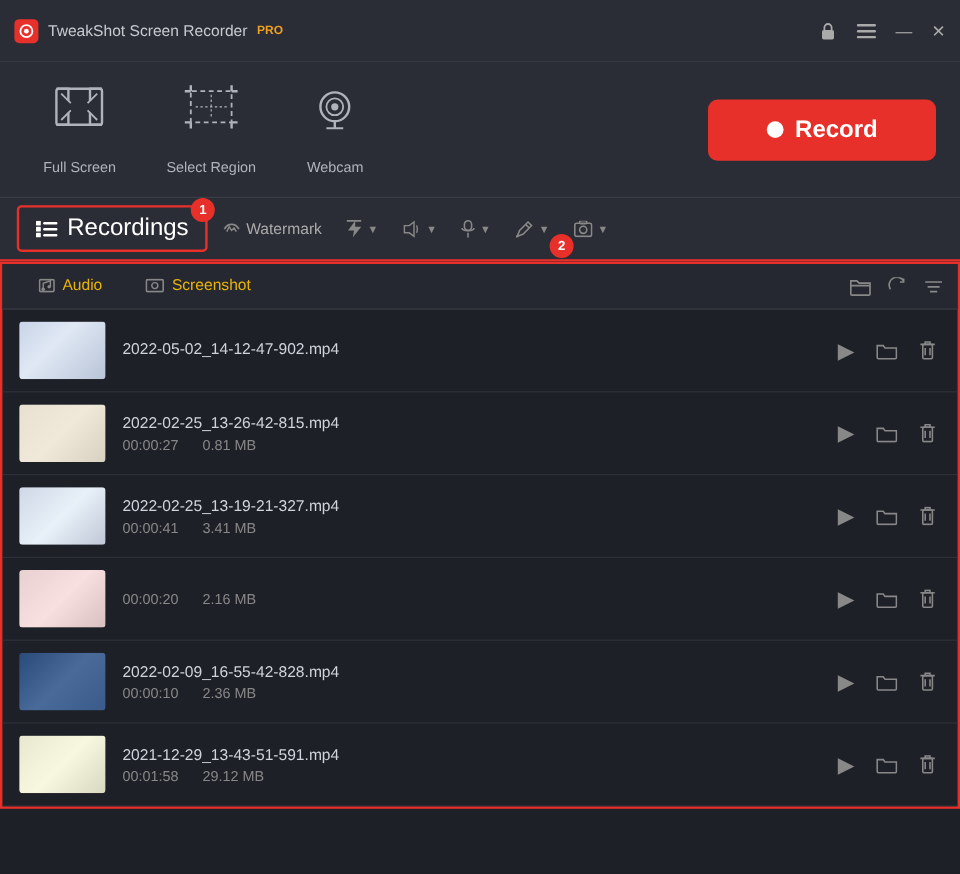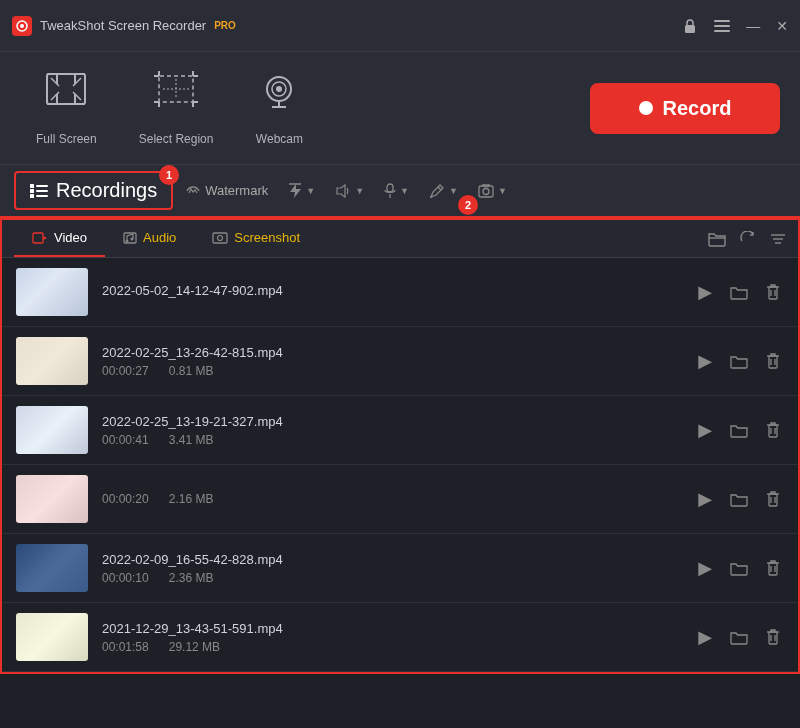--- a/index.html
+++ b/index.html
@@ -464,27 +464,20 @@
     </svg>
     <span class="sec-tool-arrow">▼</span>
   </div>
 </div>
 
 <div class="annot-2">2</div>
 
 <div class="recordings-panel">
 
   <div class="tabs">
-    <div class="tab active">
-      <svg width="16" height="12" viewBox="0 0 16 12">
-        <rect x="1" y="1" width="10" height="10" rx="1" fill="none" stroke="#e8302a" stroke-width="1.3"></rect>
-        <polygon points="11,4 15,6 11,8" fill="#e8302a"></polygon>
-      </svg>
-      <span>Video</span>
-    </div>
     <div class="tab">
       <svg width="14" height="12" viewBox="0 0 14 12">
         <rect x="1" y="1" width="12" height="10" rx="1" fill="none" stroke="#888" stroke-width="1.3"></rect>
         <path d="M4 9V4l6-2v5" stroke="#888" stroke-width="1.2" fill="none"></path>
         <circle cx="4" cy="9" r="1.5" fill="#888"></circle>
         <circle cx="9" cy="7" r="1.5" fill="#888"></circle>
       </svg>
       <span>Audio</span>
     </div>
     <div class="tab">

